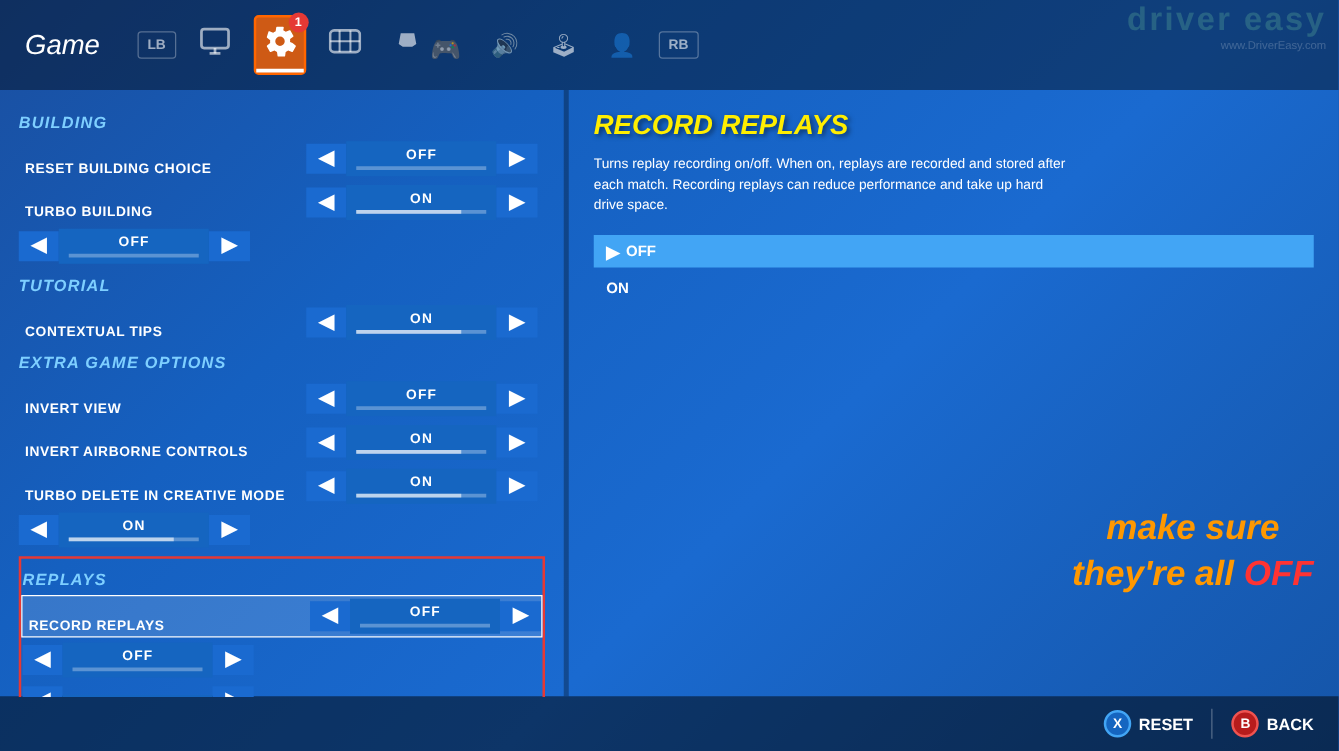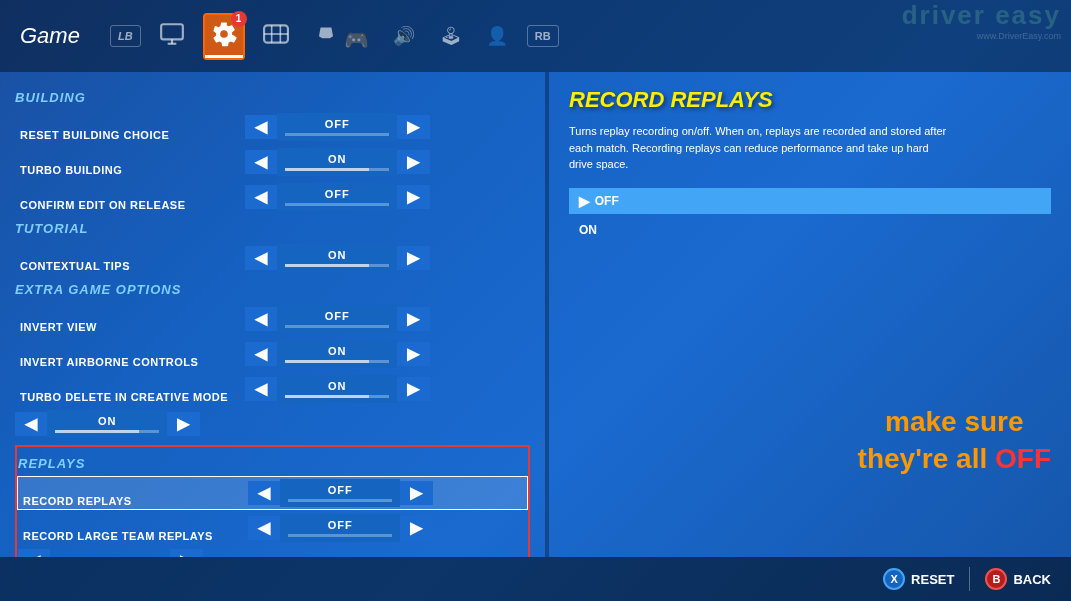--- a/index.html
+++ b/index.html
@@ -86,21 +86,21 @@
     
     .main {
       display: flex;
       height: calc(601px - 72px - 44px);
       position: relative;
       z-index: 5;
     }
 
     
     .left-panel {
-      width: 545px;
+      width: 451px;
       padding: 10px 15px;
       overflow-y: auto;
     }
 
     .section-title {
       color: #7ecfff;
       font-size: 13px;
       font-weight: 900;
       font-style: italic;
       margin: 8px 0 6px 0;
@@ -232,20 +232,21 @@
       font-size: 14px;
     }
 
     .make-sure-text {
       position: absolute;
       bottom: 80px;
       right: 20px;
       color: #ff9800;
       font-size: 28px;
       font-weight: bold;
+      font-style: italic;
       line-height: 1.3;
       text-align: center;
       margin-top: 44px;
     }
 
     .make-sure-text .off-text {
       color: #ff3333;
     }
 
     
@@ -312,21 +313,21 @@
   </style>
 </head>
 <body>
 
 <div class="bg"></div>
 
 <div class="top-nav">
   <div class="nav-title">Game</div>
   <div class="nav-icons">
 
-    <div class="nav-icon" style="font-size:11px;font-weight:bold;color:rgba(255,255,255,0.6);border:1px solid rgba(255,255,255,0.3);padding:4px 7px;border-radius:3px;font-style:italic;">LB</div>
+    <div class="nav-icon" style="font-size:11px;font-weight:bold;color:rgba(255,255,255,0.6);border:1px solid rgba(255,255,255,0.3);padding:4px 7px;border-radius:3px;">LB</div>
 
     <div class="nav-icon" style="position:relative;">
       <svg viewBox="0 0 24 24" style="width:26px;height:26px;fill:rgba(255,255,255,0.6);">
         <rect x="2" y="3" width="20" height="14" rx="2" stroke="rgba(255,255,255,0.6)" fill="none" stroke-width="2"></rect>
         <line x1="8" y1="21" x2="16" y2="21" stroke="rgba(255,255,255,0.6)" stroke-width="2"></line>
         <line x1="12" y1="17" x2="12" y2="21" stroke="rgba(255,255,255,0.6)" stroke-width="2"></line>
       </svg>
     </div>
 
     <div class="nav-icon active" style="position:relative;">
@@ -397,21 +398,20 @@
             <span class="value-text">ON</span>
             <div class="value-slider">
                 <div class="value-slider-fill" style="width:80%"></div>
               </div>
           </div>
           <button class="arrow-btn">▶</button>
         </div>
       </div>
 
       <div class="setting-row">
-        <div class="setting-label">CONFIRM EDIT ON RELEASE</div>
         <div class="setting-control">
           <button class="arrow-btn">◀</button>
           <div class="value-box">
             <span class="value-text">OFF</span>
             <div class="value-slider">
                 <div class="value-slider-fill" style="width:0%"></div>
               </div>
           </div>
           <button class="arrow-btn">▶</button>
         </div>
@@ -506,21 +506,20 @@
               <span class="value-text">OFF</span>
               <div class="value-slider">
                   <div class="value-slider-fill" style="width:0%"></div>
                 </div>
             </div>
             <button class="arrow-btn">▶</button>
           </div>
         </div>
 
         <div class="setting-row">
-          <div class="setting-label">RECORD LARGE TEAM REPLAYS</div>
           <div class="setting-control">
             <button class="arrow-btn">◀</button>
             <div class="value-box">
               <span class="value-text">OFF</span>
               <div class="value-slider">
                   <div class="value-slider-fill" style="width:0%"></div>
                 </div>
             </div>
             <button class="arrow-btn">▶</button>
           </div>

